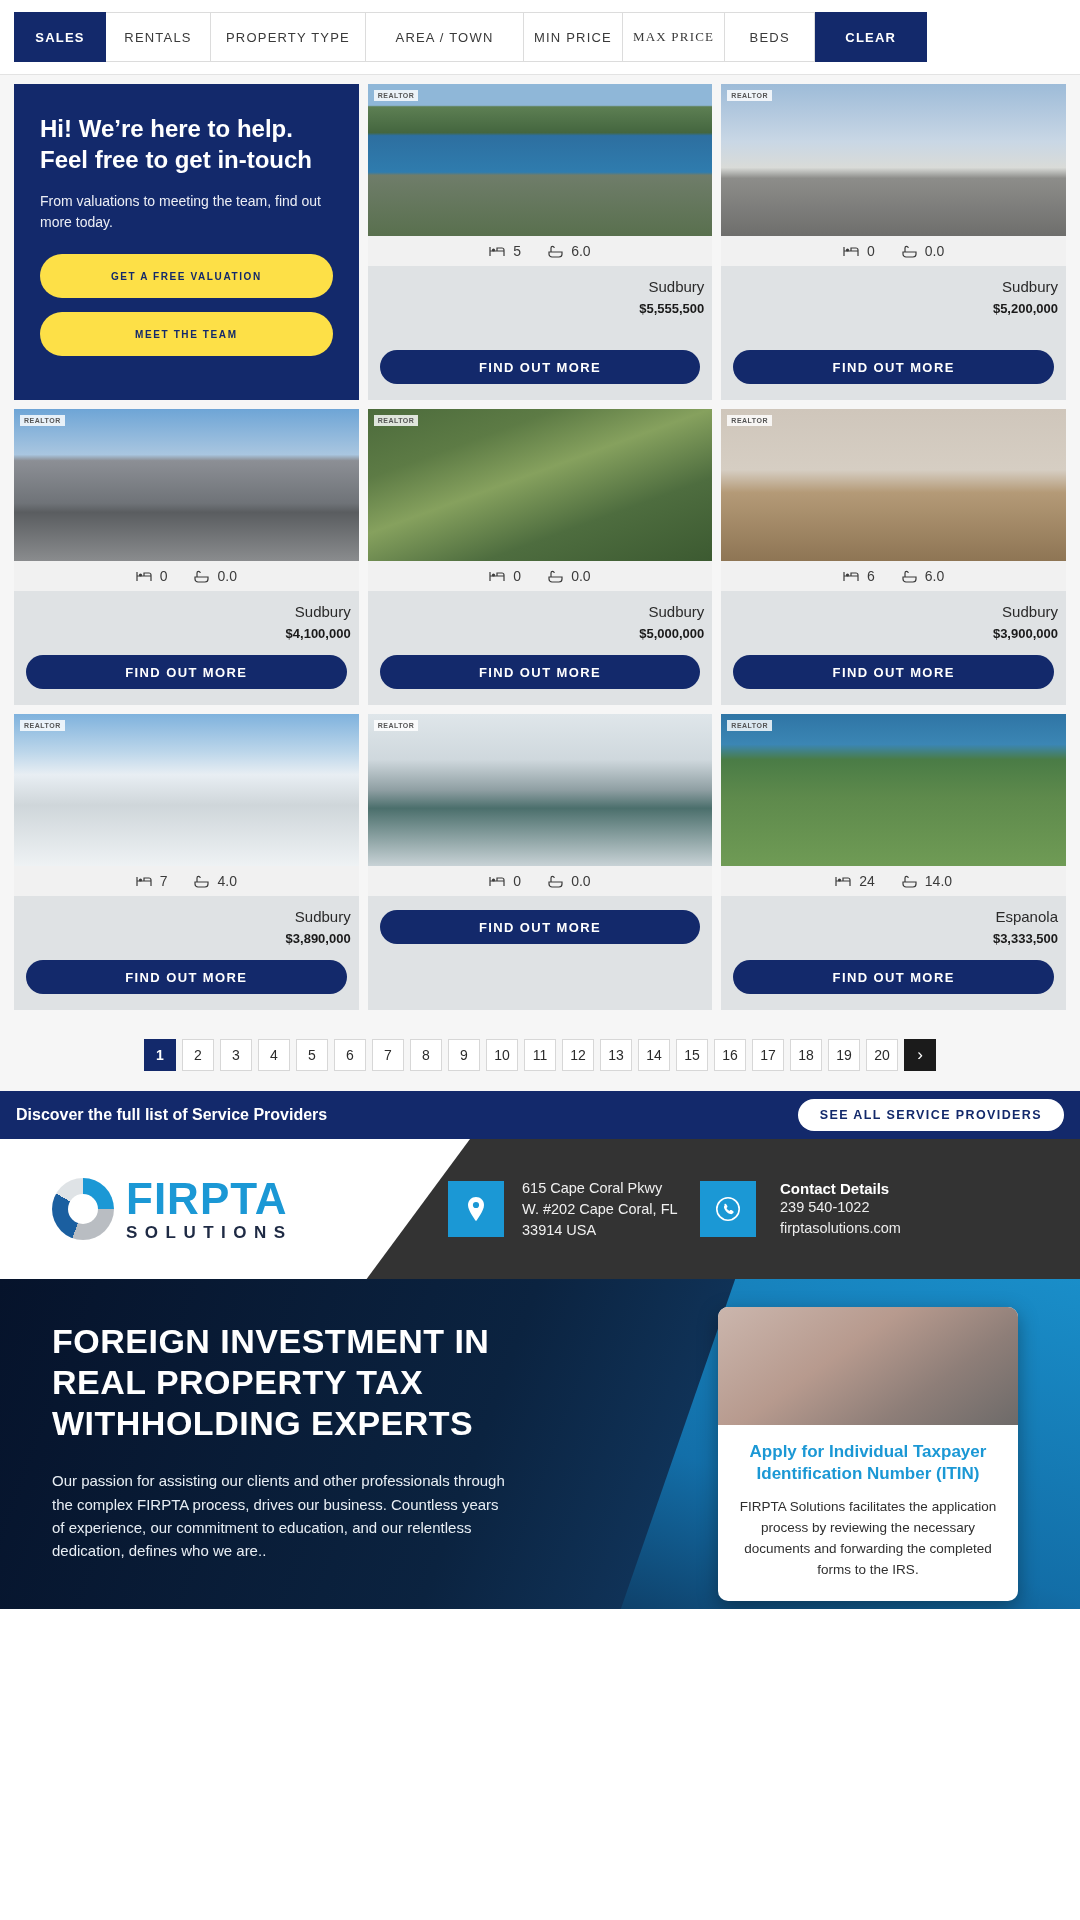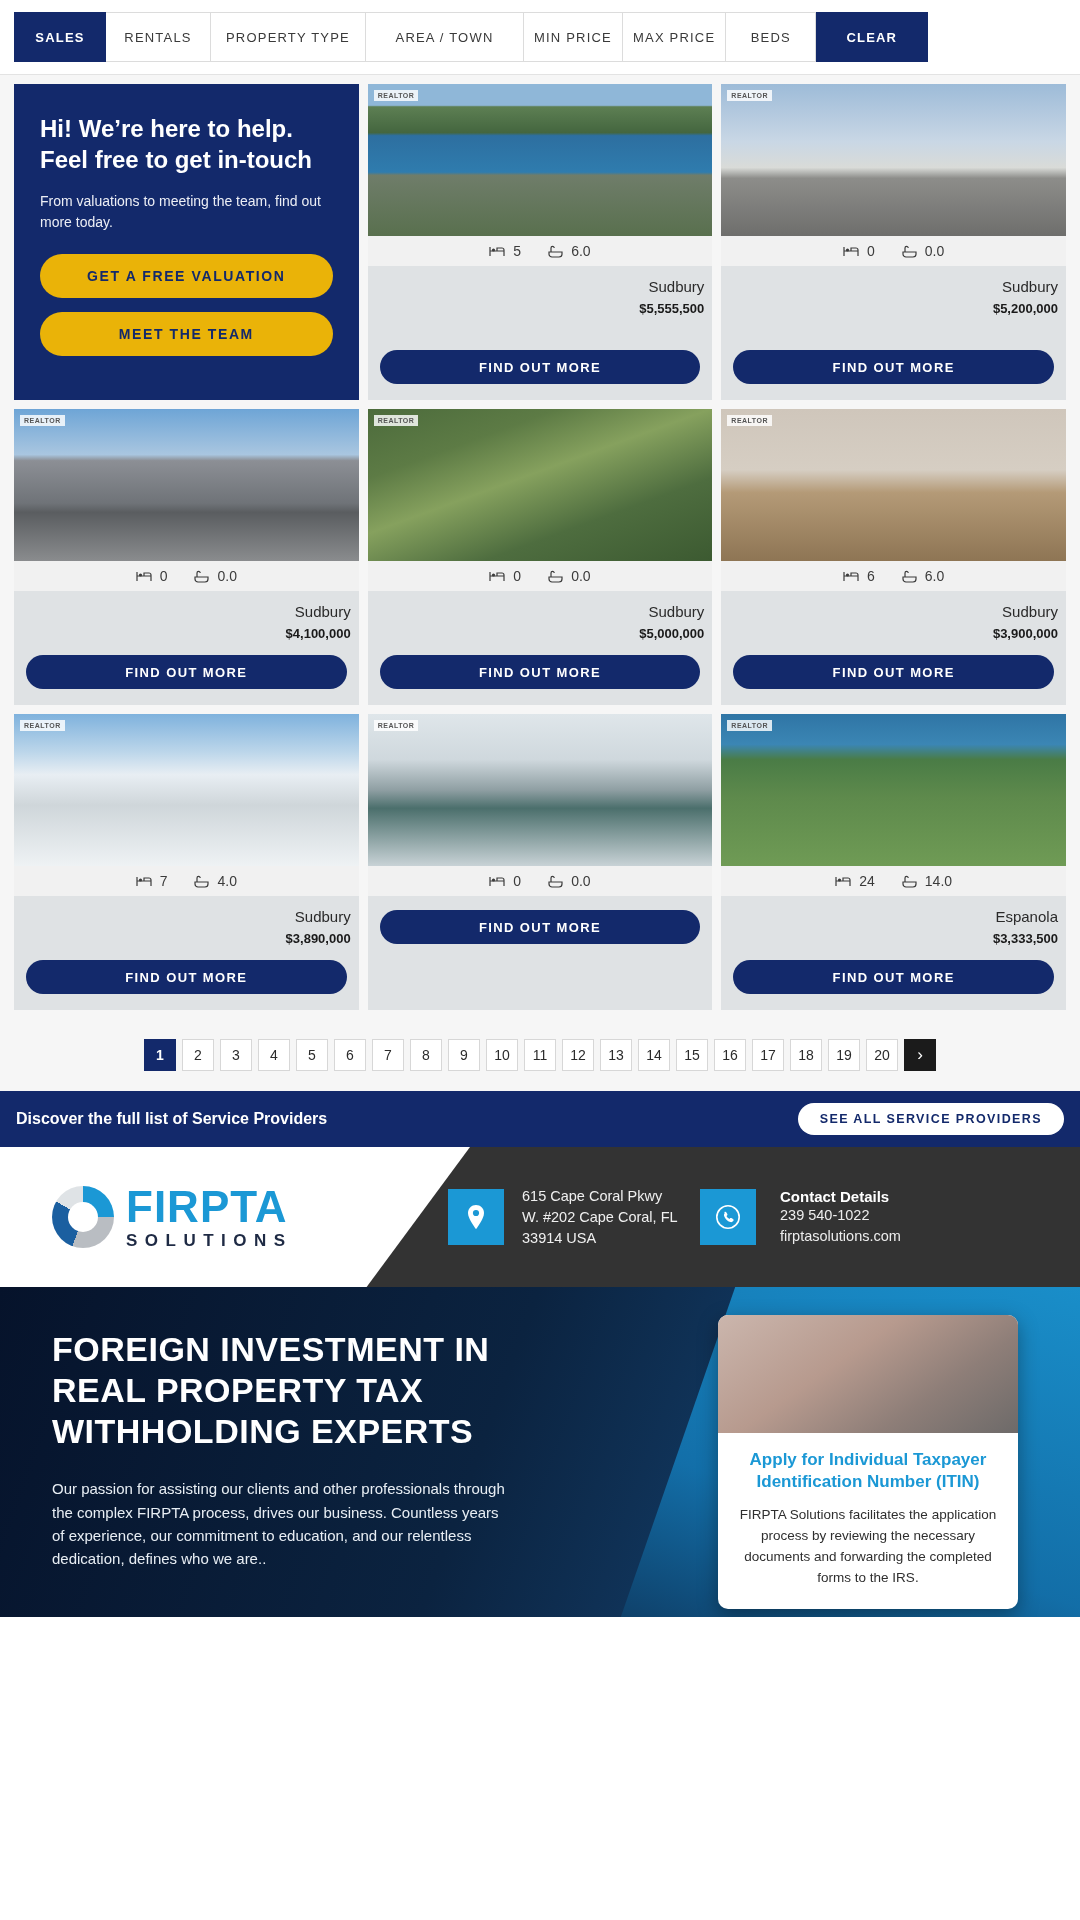--- a/index.html
+++ b/index.html
@@ -46,21 +46,21 @@
     color: #fff;
     font-weight: bold;
     border-color: #13296b;
     flex: 0 0 112px;
   }
   .filter.sales { flex: 0 0 92px; }
   .filter.rentals { flex: 0 0 105px; }
   .filter.ptype { flex: 0 0 155px; }
   .filter.area { flex: 0 0 158px; }
   .filter.minp { flex: 0 0 92px; }
-  .filter.maxp { flex: 0 0 95px; }
+  .filter.maxp { flex: 0 0 95px; font-family: Liberation Serif, serif; }
   .filter.beds { flex: 0 0 90px; }
 
   
   .grid {
     display: grid;
     grid-template-columns: repeat(3, 1fr);
     gap: 9px;
     padding: 9px 14px;
     background: #f6f6f6;
   }
@@ -77,28 +77,28 @@
     font-weight: bold;
     margin-bottom: 16px;
   }
   .promo p {
     font-size: 14px;
     line-height: 1.45;
     margin-bottom: 22px;
     color: #eceef5;
   }
   .promo-btn {
-    background: #eab308;
+    background: #fde047;
     color: #13296b;
     border-radius: 22px;
     height: 44px;
     display: flex;
     align-items: center;
     justify-content: center;
-    font-size: 14px;
+    font-size: 10px;
     font-weight: bold;
     letter-spacing: 1.6px;
     margin-bottom: 14px;
   }
 
   .card {
     background: #dfe2e4;
     display: flex;
     flex-direction: column;
   }
@@ -194,21 +194,21 @@
   .page.next {
     background: #1b1b1b;
     border-color: #1b1b1b;
     color: #fff;
     font-size: 17px;
   }
 
   
   .svc-strip {
     background: #13296b;
-    height: 56px;
+    height: 48px;
     display: flex;
     align-items: center;
     justify-content: space-between;
     padding: 0 16px;
   }
   .svc-text { color: #fff; font-size: 16px; font-weight: bold; }
   .svc-btn {
     background: #fff;
     color: #13296b;
     border-radius: 18px;

